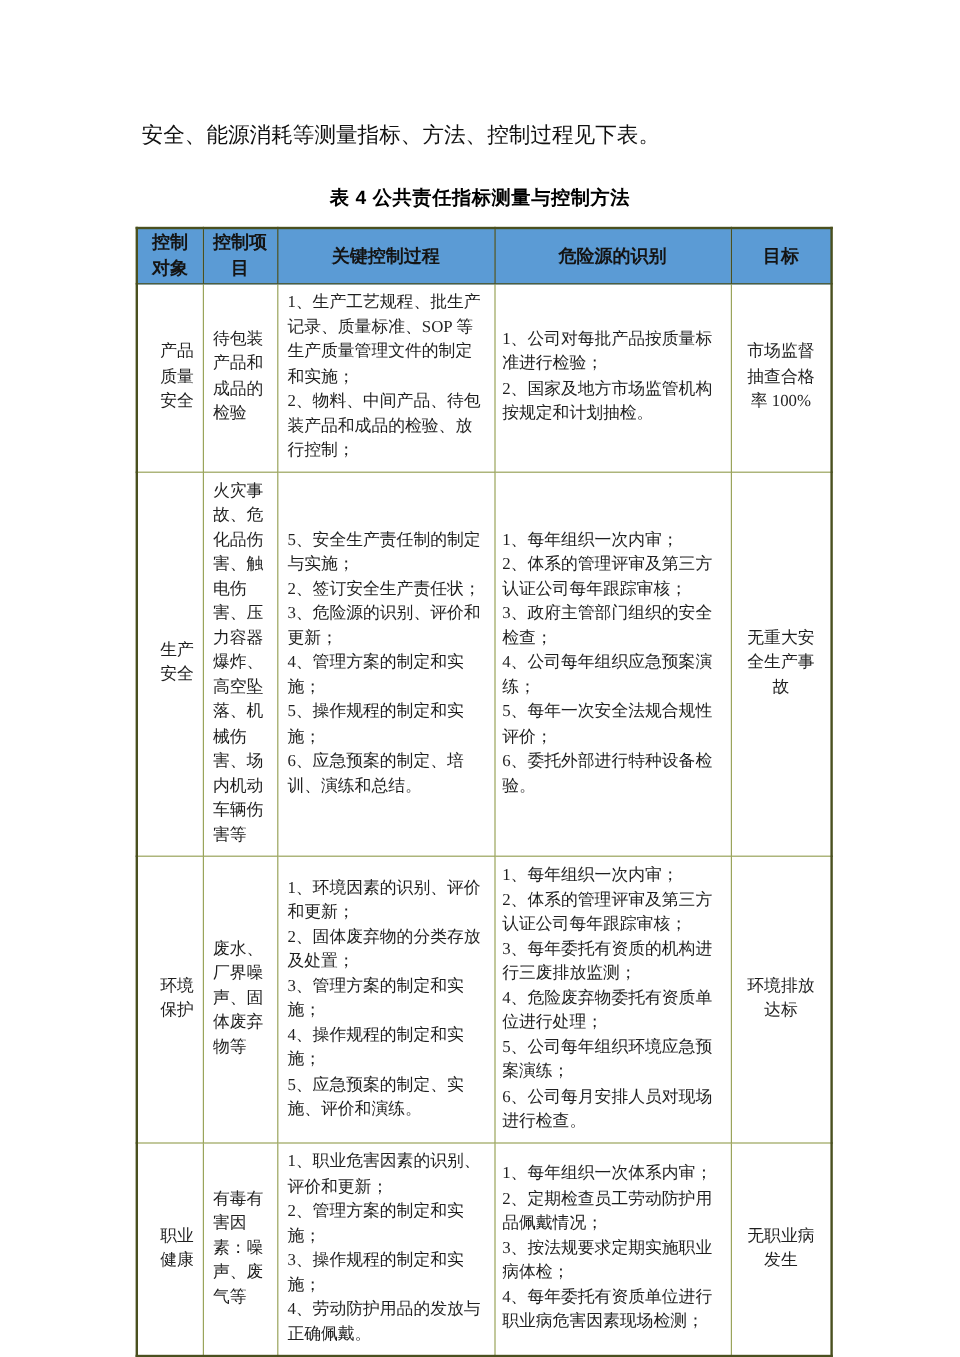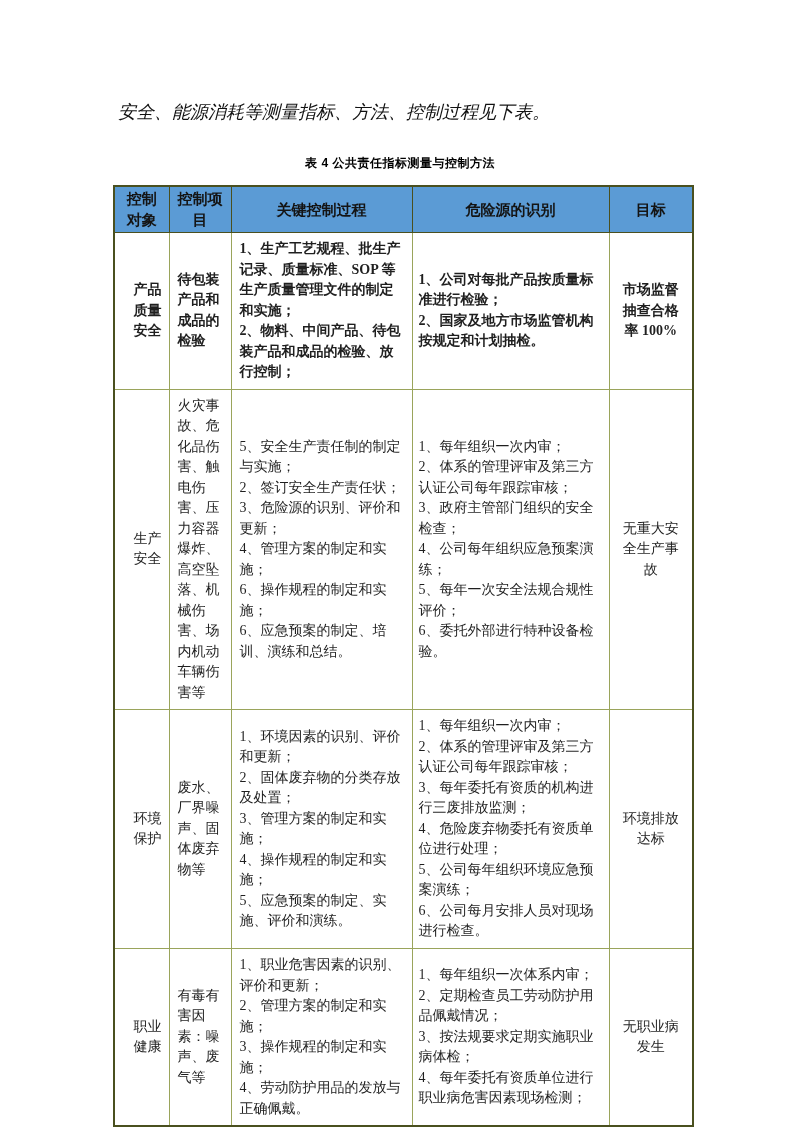--- a/index.html
+++ b/index.html
@@ -15,26 +15,25 @@
     overflow: hidden;
     font-family: "Liberation Serif", "DejaVu Serif", serif;
     color: var(--text-color);
   }
   .intro {
     margin: 0;
     padding: 100px 60px 0 118px;
     font-size: 18px;
     line-height: 1.4;
     color: #111;
-    font-style: italic;
   }
   .table-title {
     margin: 30px 0 13px 0;
     text-align: center;
-    font-size: 12px;
+    font-size: 16px;
     font-weight: 700;
     color: #000;
     font-family: "Liberation Sans", "DejaVu Sans", sans-serif;
     letter-spacing: 0.5px;
   }
   table.control-table {
     border-collapse: collapse;
     table-layout: fixed;
     width: 579px;
     margin-left: 113px;
@@ -54,21 +53,21 @@
     vertical-align: middle;
   }
   .control-table td {
     border: 1px solid var(--border-inner);
     font-size: 14px;
     line-height: 20.5px;
     vertical-align: middle;
     padding: 6px 8px;
     word-break: break-all;
   }
-  .control-table tr.r0 td { height: 129px; font-weight: bold; }
+  .control-table tr.r0 td { height: 129px; }
   .control-table tr.r1 td { height: 244px; }
   .control-table tr.r2 td { height: 226px; }
   .control-table tr.r3 td { height: 129px; }
   td.c-obj    { text-align: right; padding: 6px 7px; }
   td.c-item   { text-align: left; padding: 6px 6px 6px 8px; }
   td.c-proc   { text-align: left; }
   td.c-mon    { text-align: left; padding: 6px 6px; margin-left: 12px; }
   td.c-target { text-align: center; padding: 6px 12px; }
   .line { margin: 0; }
 </style>
@@ -111,21 +110,21 @@
       <td class="c-target">市场监督抽查合格率 100%</td>
     </tr>
     <tr class="r1">
       <td class="c-obj">生产安全</td>
       <td class="c-item">火灾事故、危化品伤害、触电伤害、压力容器爆炸、高空坠落、机械伤害、场内机动车辆伤害等</td>
       <td class="c-proc">
         <div class="line">5、安全生产责任制的制定与实施；</div>
         <div class="line">2、签订安全生产责任状；</div>
         <div class="line">3、危险源的识别、评价和更新；</div>
         <div class="line">4、管理方案的制定和实施；</div>
-        <div class="line">6、操作规程的制定和实施；</div>
+        <div class="line">5、操作规程的制定和实施；</div>
         <div class="line">6、应急预案的制定、培训、演练和总结。</div>
       </td>
       <td class="c-mon">
         <div class="line">1、每年组织一次内审；</div>
         <div class="line">2、体系的管理评审及第三方认证公司每年跟踪审核；</div>
         <div class="line">3、政府主管部门组织的安全检查；</div>
         <div class="line">4、公司每年组织应急预案演练；</div>
         <div class="line">5、每年一次安全法规合规性评价；</div>
         <div class="line">6、委托外部进行特种设备检验。</div>
       </td>

